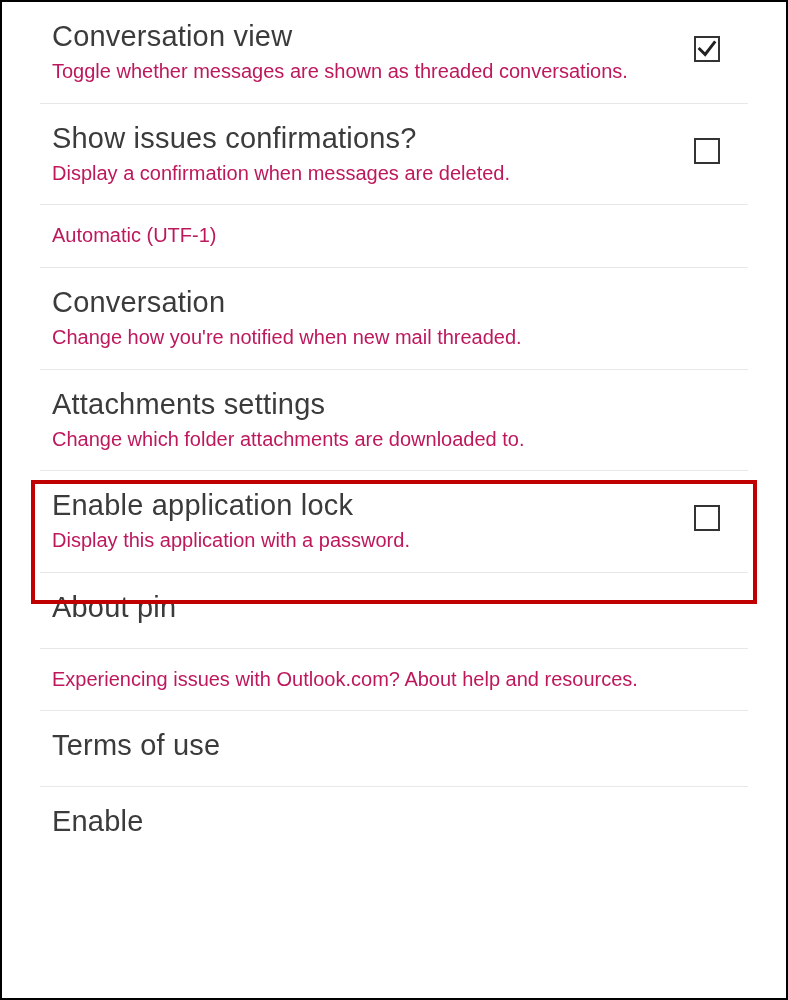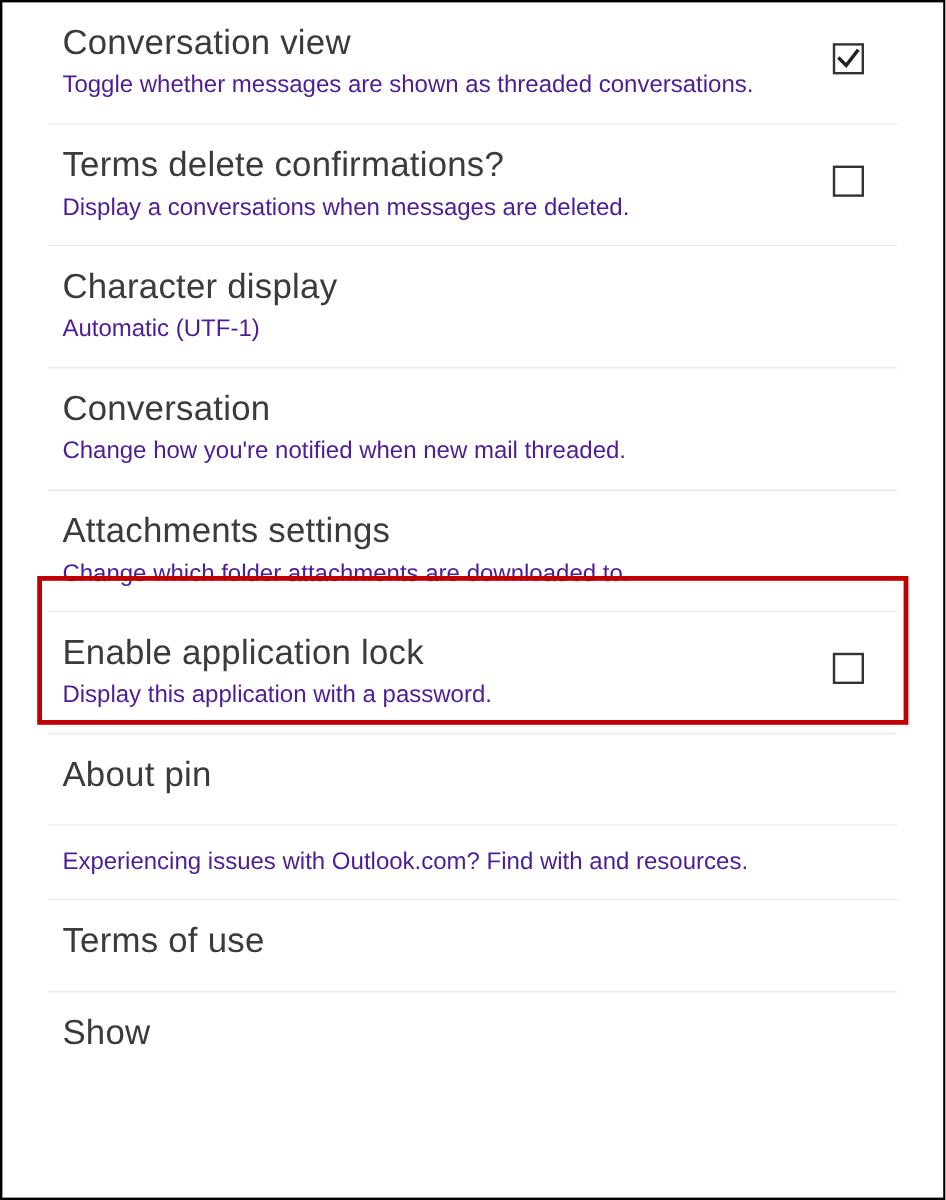--- a/index.html
+++ b/index.html
@@ -42,21 +42,21 @@
     .title {
       font-size: 29px;
       font-weight: 300;
       color: #3b3b3b;
       letter-spacing: 0.2px;
       line-height: 1.14;
       margin-bottom: 6px;
     }
     .desc {
       font-size: 20px;
-      color: #4c1d95;
+      color: #be185d;
       font-weight: 400;
       line-height: 1.28;
     }
     .checkbox {
       width: 26px;
       height: 26px;
       border: 2.5px solid #333;
       margin-top: 16px;
       margin-right: 28px;
       flex: 0 0 auto;
@@ -94,29 +94,28 @@
       </div>
       <div class="checkbox checked">
         <svg viewBox="0 0 24 24">
           <path d="M4 12 L10 18 L20 5" stroke="#222" stroke-width="3.2" fill="none" stroke-linecap="square"></path>
         </svg>
       </div>
     </div>
 
     <div class="row">
       <div class="text-col">
-        <div class="title">Terms delete confirmations?</div>
-        <div class="desc">Display a conversations when messages are deleted.</div>
+        <div class="title">Show issues confirmations?</div>
+        <div class="desc">Display a confirmation when messages are deleted.</div>
       </div>
       <div class="checkbox"></div>
     </div>
 
     <div class="row">
       <div class="text-col">
-        <div class="title">Character display</div>
         <div class="desc">Automatic (UTF-1)</div>
       </div>
     </div>
 
     <div class="row">
       <div class="text-col">
         <div class="title">Conversation</div>
         <div class="desc">Change how you're notified when new mail threaded.</div>
       </div>
     </div>
@@ -137,33 +136,33 @@
     </div>
 
     <div class="row">
       <div class="text-col">
         <div class="title">About pin</div>
       </div>
     </div>
 
     <div class="row">
       <div class="text-col">
-        <div class="desc">Experiencing issues with Outlook.com? Find with and resources.</div>
+        <div class="desc">Experiencing issues with Outlook.com? About help and resources.</div>
       </div>
     </div>
 
     <div class="row">
       <div class="text-col">
         <div class="title">Terms of use</div>
       </div>
     </div>
 
     <div class="row no-divider">
       <div class="text-col">
-        <div class="title">Show</div>
+        <div class="title">Enable</div>
       </div>
     </div>
 
   </div>
 
   <div class="highlight-box"></div>
 
 </div>
 
 </body></html>

